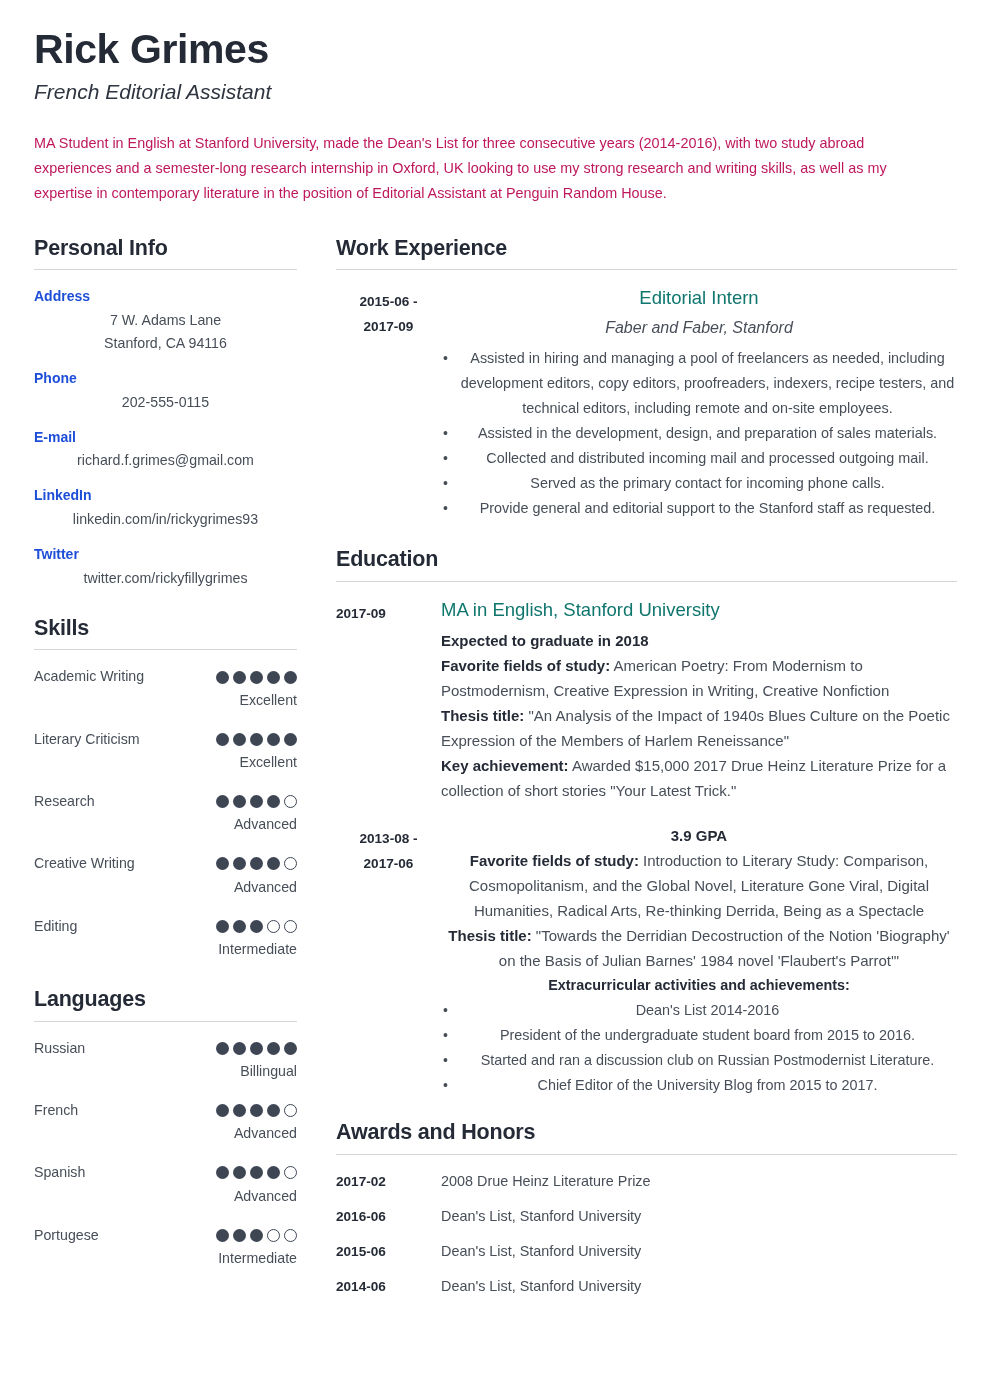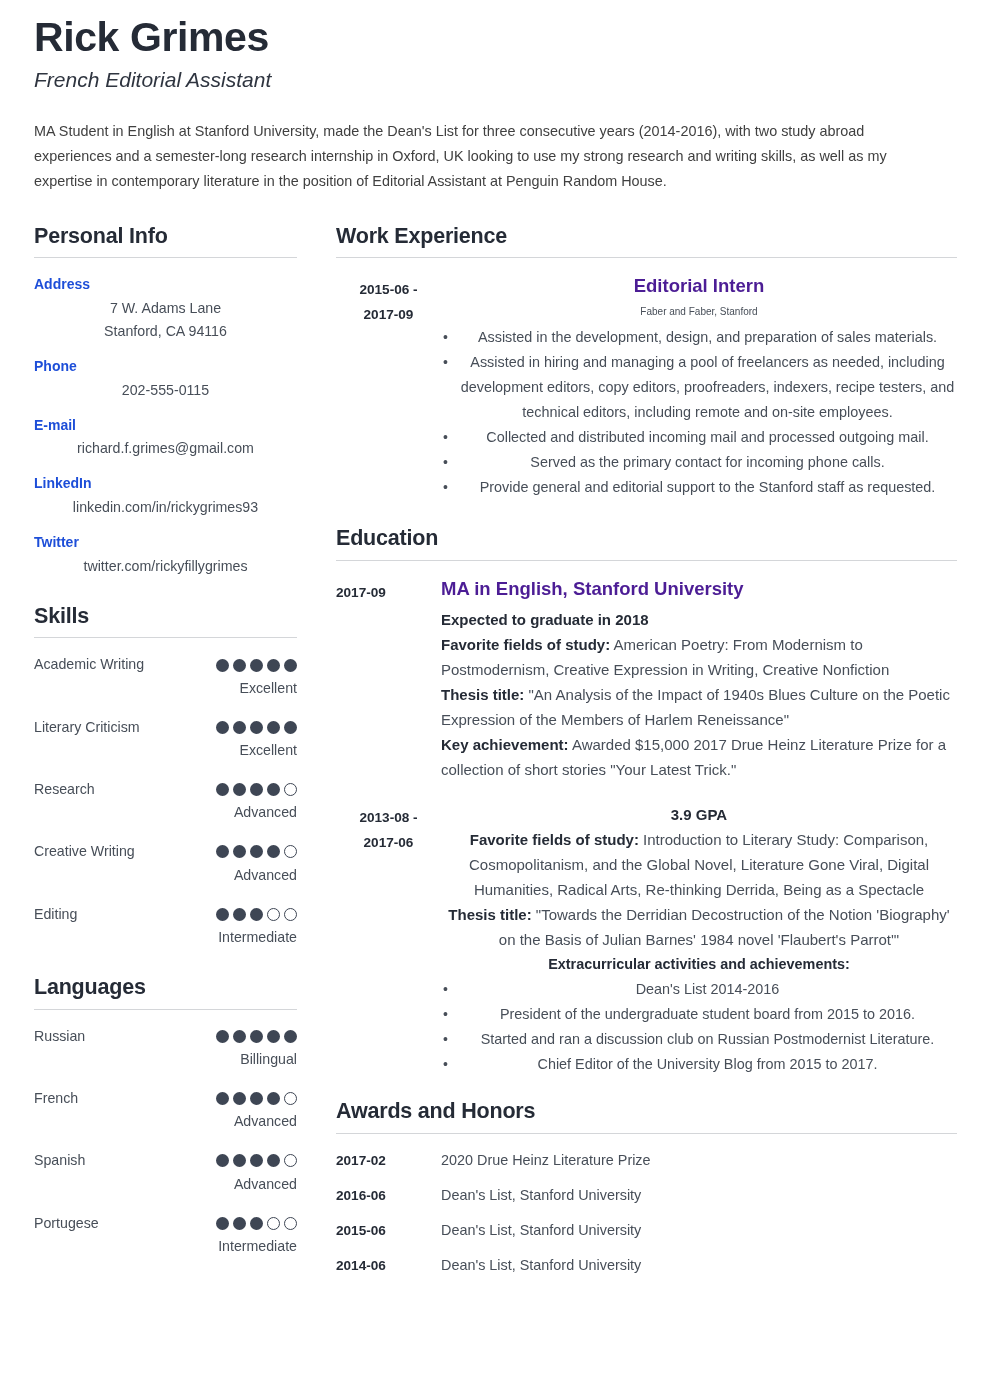--- a/index.html
+++ b/index.html
@@ -9,21 +9,21 @@
   }
   body {
     width: 990px; height: 1400px;
     font-family: "Liberation Sans", sans-serif;
     color: #3b4252;
     -webkit-font-smoothing: antialiased;
   }
   .page {
     position: relative;
     width: 990px; height: 1400px;
-    padding: 13px 34px 0 34px;
+    padding: 25px 34px 0 34px;
   }
 
   
   .name {
     font-size: 41px;
     font-weight: bold;
     letter-spacing: -0.4px;
     color: #252b36;
     line-height: 1.18;
     margin: 0 0 6px 0;
@@ -31,21 +31,21 @@
   .job-title {
     font-size: 21px;
     font-style: italic;
     color: #2f3540;
     line-height: 1.2;
     margin: 0 0 26px 0;
   }
   .summary {
     font-size: 14.4px;
     line-height: 25px;
-    color: #404040;
+    color: #be185d;
     max-width: 895px;
     margin: 0 0 30px 0;
   }
 
   
   .columns { display: flex; align-items: flex-start; }
   .col-left  { width: 263px; flex: 0 0 263px; }
   .col-right { width: 621px; flex: 0 0 621px; margin-left: 39px; }
 
   .sec-title {
@@ -119,27 +119,28 @@
     flex: 0 0 105px;
     font-size: 13.6px;
     font-weight: bold;
     color: #252b36;
     line-height: 25px;
     padding-top: 3px;
   }
   .entry-body { flex: 1 1 auto; }
   .entry-title {
     font-size: 18.5px;
-    font-weight: bold;
-    color: #4c1d95;
+    font-weight: normal;
+    color: #0f766e;
     line-height: 1.3;
     margin: 0 0 6px 0;
   }
   .entry-sub {
-    font-size: 10px;
+    font-size: 16px;
+    font-style: italic;
     color: #474e58;
     line-height: 1.5;
     margin-bottom: 6px;
   }
   .entry-line {
     font-size: 15px;
     color: #474e58;
     line-height: 25px;
   }
   .entry-line b, .entry-line strong {
@@ -371,22 +372,22 @@
         <div id="work-list">
             <div class="entry">
               <div class="entry-date">
                 <div>2015-06 -</div>
                 <div>2017-09</div>
               </div>
               <div class="entry-body">
                 <div class="entry-title">Editorial Intern</div>
                 <div class="entry-sub">Faber and Faber, Stanford</div>
                 <ul class="bullets">
+                  <li>Assisted in hiring and managing a pool of freelancers as needed, including development editors, copy editors, proofreaders, indexers, recipe testers, and technical editors, including remote and on-site employees.</li>
                   <li>Assisted in the development, design, and preparation of sales materials.</li>
-                  <li>Assisted in hiring and managing a pool of freelancers as needed, including development editors, copy editors, proofreaders, indexers, recipe testers, and technical editors, including remote and on-site employees.</li>
                   <li>Collected and distributed incoming mail and processed outgoing mail.</li>
                   <li>Served as the primary contact for incoming phone calls.</li>
                   <li>Provide general and editorial support to the Stanford staff as requested.</li>
                 </ul>
               </div>
             </div>
           </div>
       </div>
 
       <div class="section tight">
@@ -425,21 +426,21 @@
             </div>
           </div>
       </div>
 
       <div class="section">
         <h2 class="sec-title">Awards and Honors</h2>
         <div class="sec-rule"></div>
         <div id="awards-list">
             <div class="award-row">
               <div class="award-date">2017-02</div>
-              <div class="award-text">2020 Drue Heinz Literature Prize</div>
+              <div class="award-text">2008 Drue Heinz Literature Prize</div>
             </div>
             <div class="award-row">
               <div class="award-date">2016-06</div>
               <div class="award-text">Dean's List, Stanford University</div>
             </div>
             <div class="award-row">
               <div class="award-date">2015-06</div>
               <div class="award-text">Dean's List, Stanford University</div>
             </div>
             <div class="award-row">

